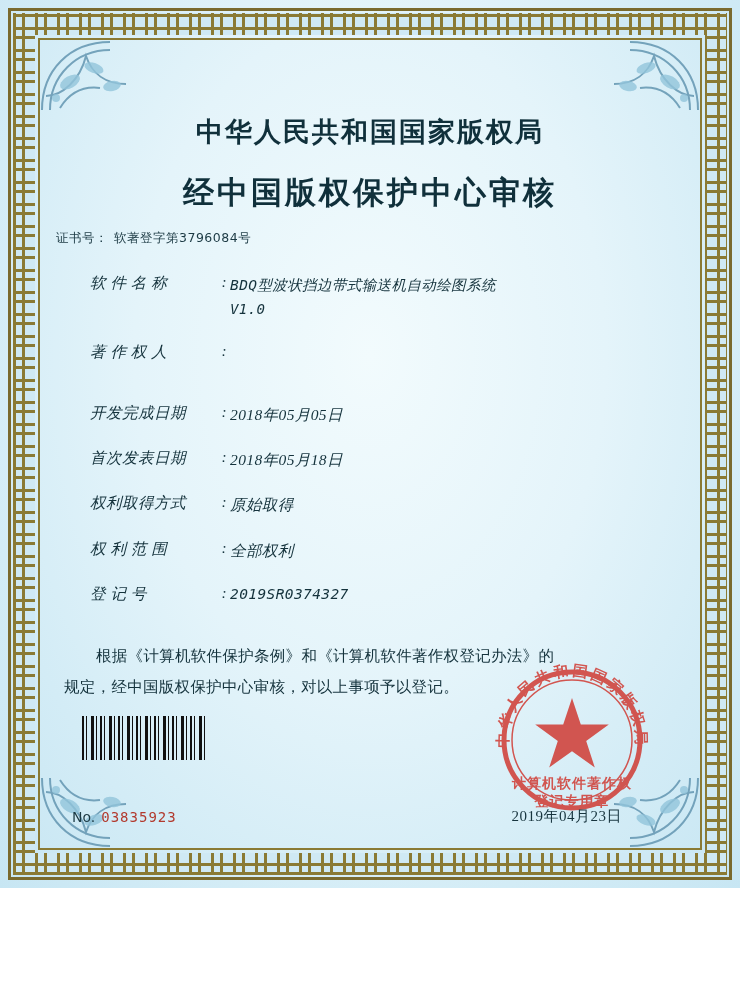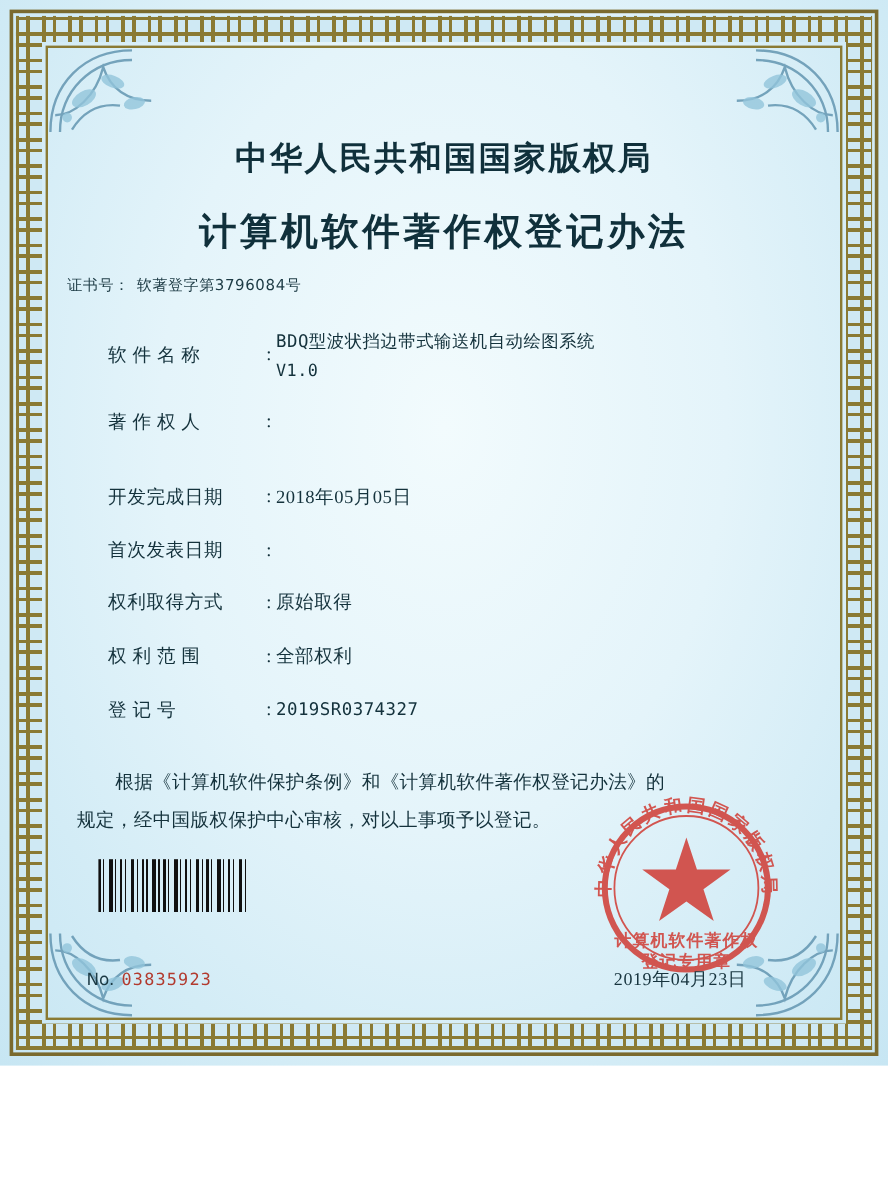--- a/index.html
+++ b/index.html
@@ -117,22 +117,23 @@
   .cert-no-line .label { margin-right: 6px; }
   .cert-no-line .value { font-family: "DejaVu Sans", sans-serif; }
 
   .fields {
     margin-top: 26px;
     padding-left: 34px;
     font-size: 15.5px;
   }
   .field-row {
     display: flex;
-    align-items: center;
+    align-items: flex-start;
     margin-bottom: 22px;
+    font-style: italic;
   }
   .field-label {
     width: 128px;
     flex: 0 0 128px;
     letter-spacing: 0.5px;
     white-space: nowrap;
   }
   .field-colon {
     flex: 0 0 12px;
     text-align: center;
@@ -282,21 +283,21 @@
         <ellipse cx="54" cy="28" rx="10" ry="5" transform="rotate(20 54 28)"></ellipse>
         <ellipse cx="72" cy="46" rx="9" ry="5" transform="rotate(-12 72 46)"></ellipse>
         <circle cx="16" cy="58" r="4"></circle>
       </g>
     </svg>
   </div>
 
   <div class="content">
 
     <div class="title-main">中华人民共和国国家版权局</div>
-    <div class="title-sub">计算机软件著作权登记办法</div>
+    <div class="title-sub">经中国版权保护中心审核</div>
 
     <div class="cert-no-line">
       <span class="label">证书号：</span><span class="value">软著登字第3796084号</span>
     </div>
 
     <div class="fields">
 
       <div class="field-row">
         <div class="field-label">软 件 名 称</div>
         <div class="field-colon">:</div>
@@ -313,20 +314,21 @@
 
       <div class="field-row">
         <div class="field-label">开发完成日期</div>
         <div class="field-colon">:</div>
         <div class="field-value">2018年05月05日</div>
       </div>
 
       <div class="field-row">
         <div class="field-label">首次发表日期</div>
         <div class="field-colon">:</div>
+        <div class="field-value">2018年05月18日</div>
       </div>
 
       <div class="field-row">
         <div class="field-label">权利取得方式</div>
         <div class="field-colon">:</div>
         <div class="field-value">原始取得</div>
       </div>
 
       <div class="field-row">
         <div class="field-label">权 利 范 围</div>

